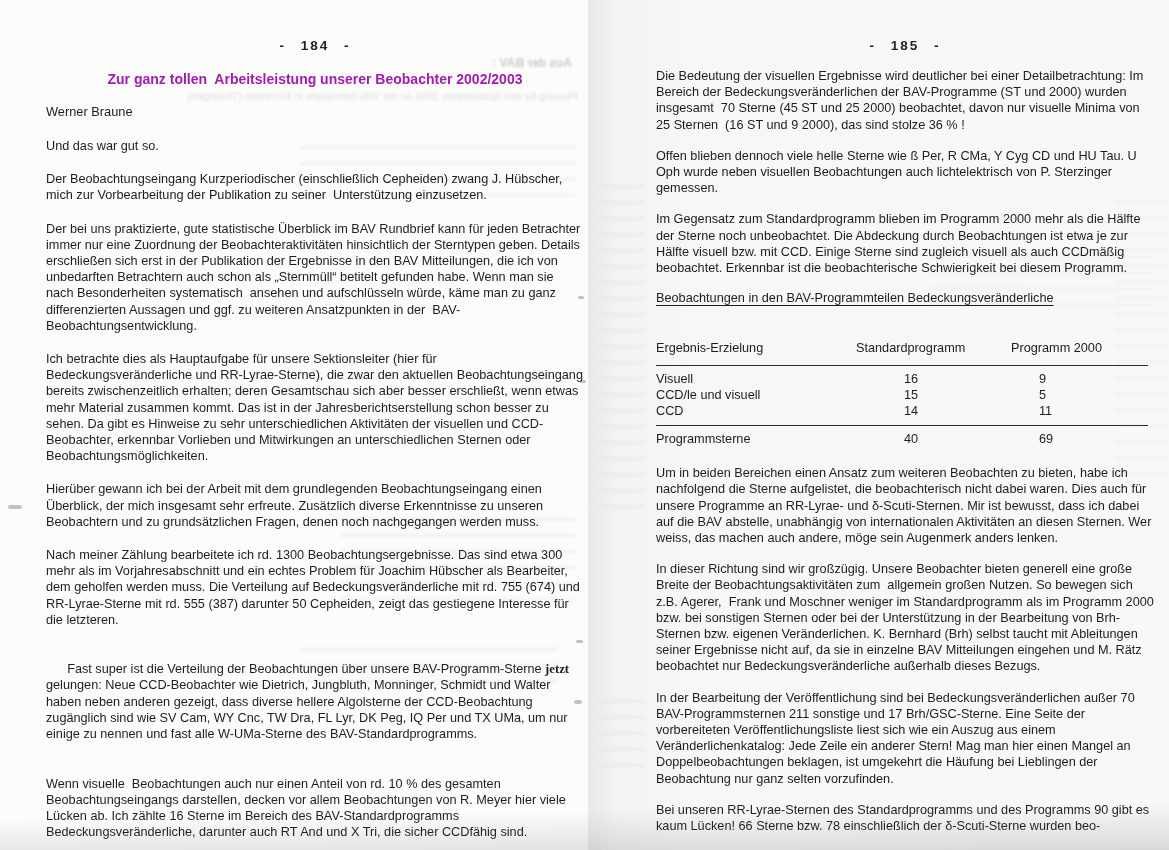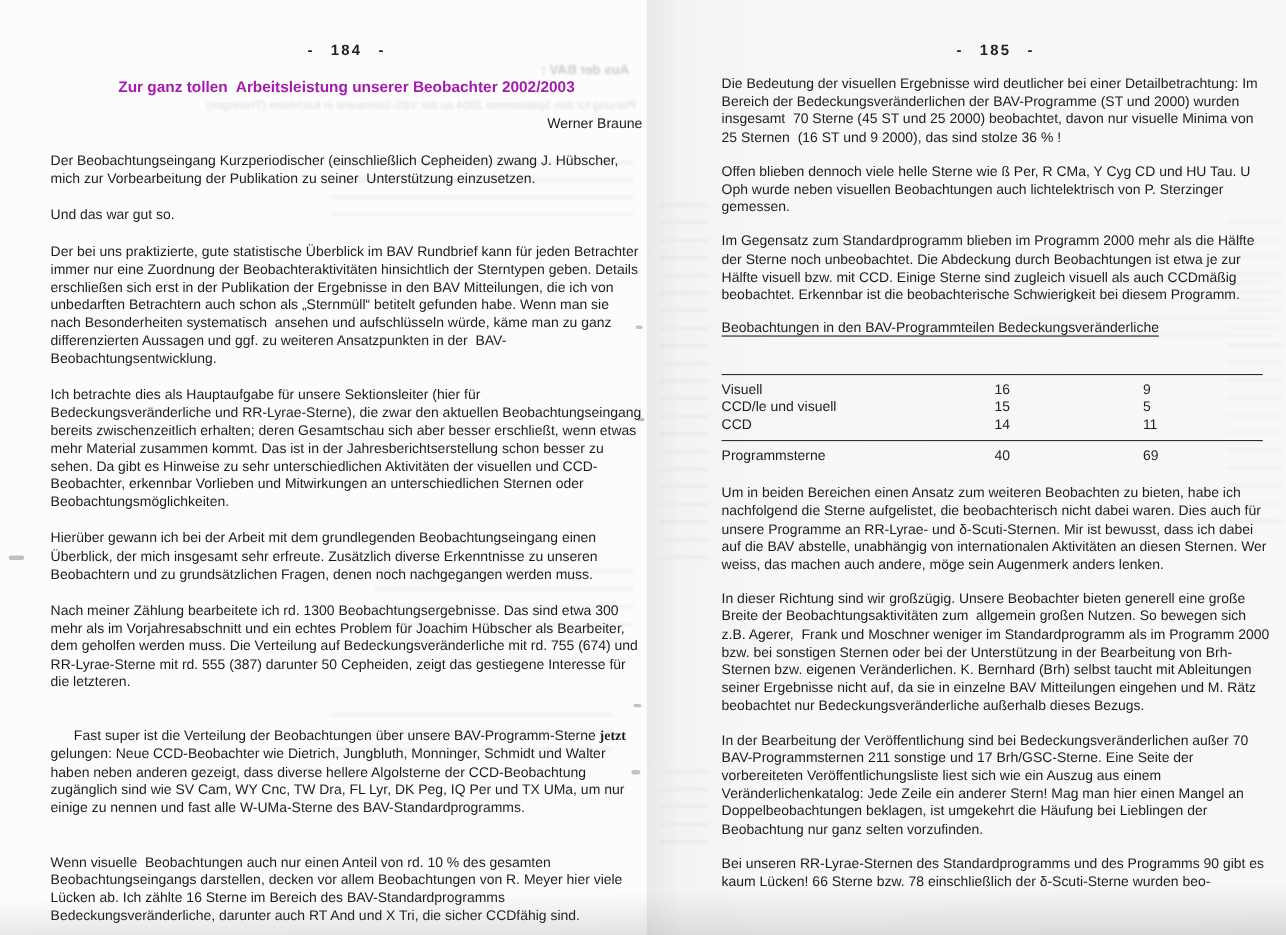--- a/index.html
+++ b/index.html
@@ -18,21 +18,21 @@
   .page-185{left:656px;width:498px;}
   .pagenum{
     text-align:center;font-size:13.5px;font-weight:600;color:#232323;
     letter-spacing:2px;word-spacing:9px;margin:0 0 18px 0;
   }
   .page-185 .pagenum{margin-bottom:15px;}
   .title{
     text-align:center;font-weight:bold;font-size:14px;color:#a21caf;
     margin:0 0 17px 0;white-space:pre-wrap;
   }
-  .author{text-align:right;font-size:12.8px;margin:0 0 19px 0;}
+  .author{text-align:left;font-size:12.8px;margin:0 0 19px 0;}
   .para{
     font-size:12.7px;line-height:16.2px;margin:0 0 17px 0;
     white-space:pre-wrap;
   }
   .page-185 .para{margin-bottom:15px;}
   .table-heading{
     font-size:12.7px;margin:2px 0 35px 0;
     text-decoration:underline;text-underline-offset:3px;
   }
   .obs-table{width:492px;font-size:12.7px;margin:0 0 16px 0;}
@@ -81,41 +81,46 @@
   <div class="speck" style="left:578px;top:296px;width:6px;height:3px;"></div>
   <div class="speck" style="left:580px;top:380px;width:6px;height:3px;"></div>
   <div class="speck" style="left:576px;top:640px;width:7px;height:3px;"></div>
   <div class="speck" style="left:574px;top:700px;width:8px;height:4px;"></div>
   <div class="speck" style="left:8px;top:505px;width:14px;height:4px;"></div>
 
   <div class="page page-184">
     <div class="pagenum">- 184 -</div>
     <div class="title">Zur ganz tollen  Arbeitsleistung unserer Beobachter 2002/2003</div>
     <div class="author">Werner Braune</div>
+    <p class="para">Und das war gut so.</p>
     <p class="para">Der Beobachtungseingang Kurzperiodischer (einschließlich Cepheiden) zwang J. Hübscher, mich zur Vorbearbeitung der Publikation zu seiner  Unterstützung einzusetzen.</p>
-    <p class="para">Und das war gut so.</p>
     <p class="para">Der bei uns praktizierte, gute statistische Überblick im BAV Rundbrief kann für jeden Betrachter immer nur eine Zuordnung der Beobachteraktivitäten hinsichtlich der Sterntypen geben. Details erschließen sich erst in der Publikation der Ergebnisse in den BAV Mitteilungen, die ich von unbedarften Betrachtern auch schon als „Sternmüll“ betitelt gefunden habe. Wenn man sie nach Besonderheiten systematisch  ansehen und aufschlüsseln würde, käme man zu ganz differenzierten Aussagen und ggf. zu weiteren Ansatzpunkten in der  BAV-Beobachtungsentwicklung.</p>
     <p class="para">Ich betrachte dies als Hauptaufgabe für unsere Sektionsleiter (hier für Bedeckungsveränderliche und RR-Lyrae-Sterne), die zwar den aktuellen Beobachtungseingang bereits zwischenzeitlich erhalten; deren Gesamtschau sich aber besser erschließt, wenn etwas mehr Material zusammen kommt. Das ist in der Jahresberichtserstellung schon besser zu sehen. Da gibt es Hinweise zu sehr unterschiedlichen Aktivitäten der visuellen und CCD-Beobachter, erkennbar Vorlieben und Mitwirkungen an unterschiedlichen Sternen oder Beobachtungsmöglichkeiten.</p>
     <p class="para">Hierüber gewann ich bei der Arbeit mit dem grundlegenden Beobachtungseingang einen Überblick, der mich insgesamt sehr erfreute. Zusätzlich diverse Erkenntnisse zu unseren Beobachtern und zu grundsätzlichen Fragen, denen noch nachgegangen werden muss.</p>
     <p class="para">Nach meiner Zählung bearbeitete ich rd. 1300 Beobachtungsergebnisse. Das sind etwa 300 mehr als im Vorjahresabschnitt und ein echtes Problem für Joachim Hübscher als Bearbeiter, dem geholfen werden muss. Die Verteilung auf Bedeckungsveränderliche mit rd. 755 (674) und RR-Lyrae-Sterne mit rd. 555 (387) darunter 50 Cepheiden, zeigt das gestiegene Interesse für die letzteren.</p>
     <p class="para">
       <span>Fast super ist die Verteilung der Beobachtungen über unsere BAV-Programm-Sterne </span><span class="bold">jetzt</span><span> gelungen: Neue CCD-Beobachter wie Dietrich, Jungbluth, Monninger, Schmidt und Walter haben neben anderen gezeigt, dass diverse hellere Algolsterne der CCD-Beobachtung zugänglich sind wie SV Cam, WY Cnc, TW Dra, FL Lyr, DK Peg, IQ Per und TX UMa, um nur einige zu nennen und fast alle W-UMa-Sterne des BAV-Standardprogramms.</span>
     </p>
     <p class="para">Wenn visuelle  Beobachtungen auch nur einen Anteil von rd. 10 % des gesamten Beobachtungseingangs darstellen, decken vor allem Beobachtungen von R. Meyer hier viele Lücken ab. Ich zählte 16 Sterne im Bereich des BAV-Standardprogramms Bedeckungsveränderliche, darunter auch RT And und X Tri, die sicher CCDfähig sind.</p>
   </div>
 
   <div class="page page-185">
     <div class="pagenum">- 185 -</div>
     <p class="para">Die Bedeutung der visuellen Ergebnisse wird deutlicher bei einer Detailbetrachtung: Im Bereich der Bedeckungsveränderlichen der BAV-Programme (ST und 2000) wurden insgesamt  70 Sterne (45 ST und 25 2000) beobachtet, davon nur visuelle Minima von  25 Sternen  (16 ST und 9 2000), das sind stolze 36 % !</p>
     <p class="para">Offen blieben dennoch viele helle Sterne wie ß Per, R CMa, Y Cyg CD und HU Tau. U Oph wurde neben visuellen Beobachtungen auch lichtelektrisch von P. Sterzinger gemessen.</p>
     <p class="para">Im Gegensatz zum Standardprogramm blieben im Programm 2000 mehr als die Hälfte der Sterne noch unbeobachtet. Die Abdeckung durch Beobachtungen ist etwa je zur Hälfte visuell bzw. mit CCD. Einige Sterne sind zugleich visuell als auch CCDmäßig beobachtet. Erkennbar ist die beobachterische Schwierigkeit bei diesem Programm.</p>
 
     <div class="table-heading">Beobachtungen in den BAV-Programmteilen Bedeckungsveränderliche</div>
 
     <div class="obs-table">
+      <div class="t-row t-head">
+        <span>Ergebnis-Erzielung</span>
+        <span>Standardprogramm</span>
+        <span>Programm 2000</span>
+      </div>
       <div class="t-rule"></div>
       <div class="t-body">
         <div class="t-row">
           <span>Visuell</span>
           <span class="t-num-std">16</span>
           <span class="t-num-p2000">9</span>
         </div>
         <div class="t-row">
           <span>CCD/le und visuell</span>
           <span class="t-num-std">15</span>

